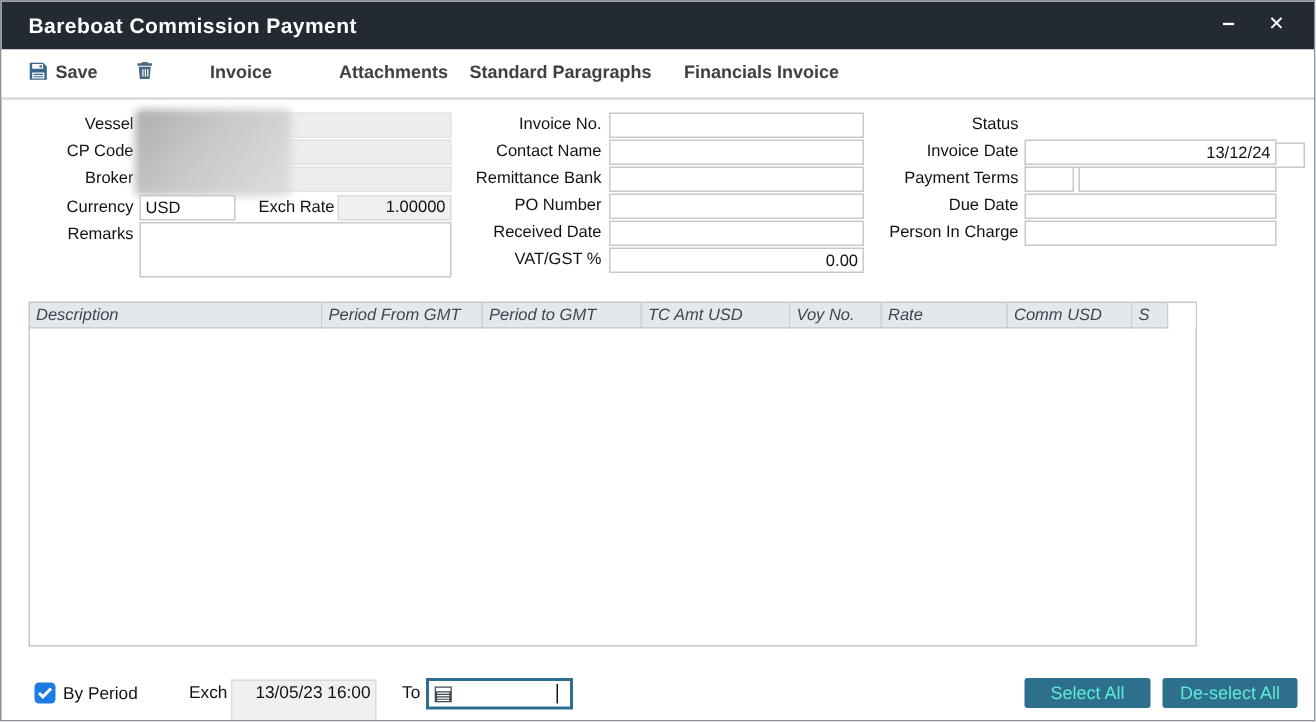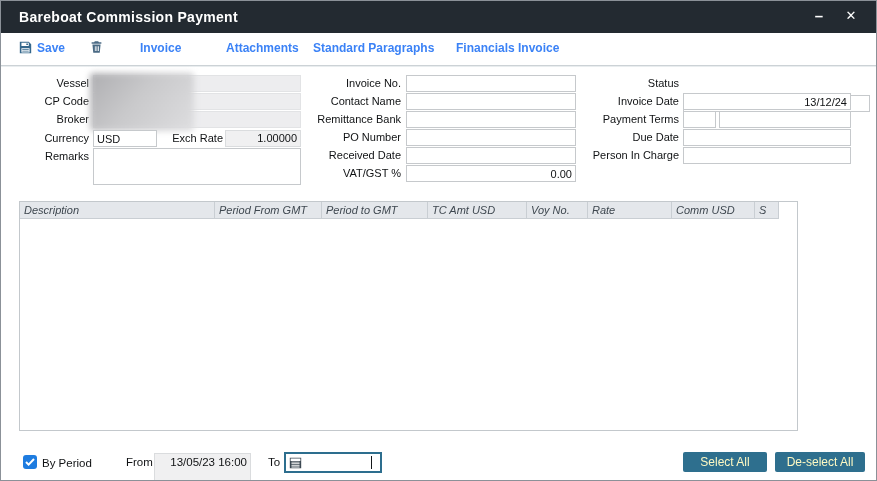--- a/index.html
+++ b/index.html
@@ -12,21 +12,21 @@
   .titlebar{position:absolute;left:0;top:0;width:100%;height:32px;background:#232a31;}
   .titlebar .title{position:absolute;left:18px;top:0;line-height:32px;color:#ffffff;
     font-size:14px;font-weight:bold;letter-spacing:.3px;}
   .winbtn{position:absolute;top:0;height:32px;width:26px;color:#ffffff;text-align:center;
     line-height:30px;font-size:13px;font-weight:bold;cursor:pointer;}
   .winbtn.min{right:44px;font-size:15px;}
   .winbtn.close{right:12px;}
   
   .toolbar{position:absolute;left:0;top:32px;width:100%;height:32px;background:#ffffff;
     border-bottom:1px solid #ccd2d6;box-shadow:0 1px 0 #e9edef;}
-  .tool{position:absolute;top:0;height:31px;line-height:31px;color:#3b82f6;font-size:12px;
+  .tool{position:absolute;top:0;height:31px;line-height:31px;color:#404040;font-size:12px;
     font-weight:bold;cursor:pointer;white-space:nowrap;}
   .tool .ticon{vertical-align:-2px;margin-right:5px;}
   
   .lbl{position:absolute;height:17px;line-height:17px;font-size:11px;color:#101214;
     text-align:right;white-space:nowrap;}
   .field{position:absolute;height:17px;border:1px solid #c6c9cc;background:#ffffff;
     box-sizing:border-box;font-family:inherit;font-size:11px;color:#101214;padding:0 3px;outline:none;}
   .field.ro{background:#f0f0f1;border-color:#dadcde;}
   .field.r{text-align:right;}
   .grayrow{position:absolute;height:17px;background:#ededef;border:1px solid #e2e3e5;box-sizing:border-box;}
@@ -38,21 +38,21 @@
     border:1px solid #c3c8cc;box-sizing:border-box;font-style:italic;}
   .grid-header{display:flex;height:17px;}
   .gh{background:#e4e7eb;border-right:1px solid #c9ced3;border-bottom:1px solid #c9ced3;
     box-sizing:border-box;font-size:11px;line-height:16px;color:#3f4850;padding-left:4px;
     overflow:hidden;white-space:nowrap;}
   .gh.last-spacer{background:#ffffff;border-right:none;border-bottom:none;flex:1;}
   
   .checkbox{position:absolute;left:22px;top:454px;width:14px;height:14px;background:#1e7ce0;
     border-radius:3px;cursor:pointer;}
   .checkbox svg{position:absolute;left:2px;top:3px;}
-  .btn{position:absolute;top:451px;height:20px;background:#2e6f8e;color:#fef9c3;border:none;
+  .btn{position:absolute;top:451px;height:20px;background:#2e6f8e;color:#5eead4;border:none;
     border-radius:2px;font-family:inherit;font-size:12px;line-height:20px;text-align:center;
     cursor:pointer;padding:0;}
   .tofield{position:absolute;left:283px;top:451px;width:98px;height:21px;background:#ffffff;
     border:2px solid #2d6e8e;box-sizing:border-box;}
   .tofield .cal{position:absolute;left:3px;top:2px;}
   .caret{position:absolute;right:8px;top:2px;width:1px;height:13px;background:#14171a;}
   .ftxt{position:absolute;height:20px;line-height:20px;font-size:11.5px;color:#101214;white-space:nowrap;}
 </style>
 </head>
 <body>
@@ -140,21 +140,21 @@
     <div></div>
   </div>
 
   <div class="checkbox">
     <svg width="10" height="8" viewBox="0 0 10 8">
         <polyline points="1,4 3.6,6.6 9,1" fill="none" stroke="#ffffff" stroke-width="2"></polyline>
       </svg>
   </div>
   <div class="ftxt" style="left:41px;top:452px;">By Period</div>
 
-  <div class="ftxt" style="left:125px;top:451px;">From</div>
+  <div class="ftxt" style="left:125px;top:451px;">Exch</div>
   <div class="field ro" style="left:153px;top:452px;width:97px;height:32px;line-height:17px;text-align:right;font-size:11.5px;">13/05/23 16:00</div>
 
   <div class="ftxt" style="left:267px;top:451px;">To</div>
   <div class="tofield">
     <svg class="cal" width="13" height="13" viewBox="0 0 16 16">
         <path fill="#3c4852" d="M1 2h14v13H1V2zm1 1v3h12V3H2zm1 4v1h10V7H3zm0 2v1h10V9H3zm0 2v1h10v-1H3zm0 2v1h10v-1H3z"></path>
       </svg>
     <div class="caret"></div>
   </div>
 

